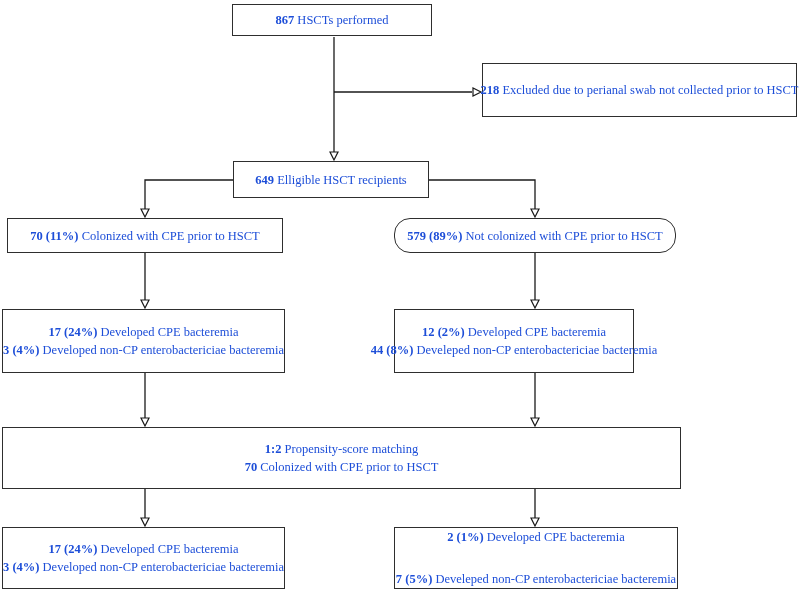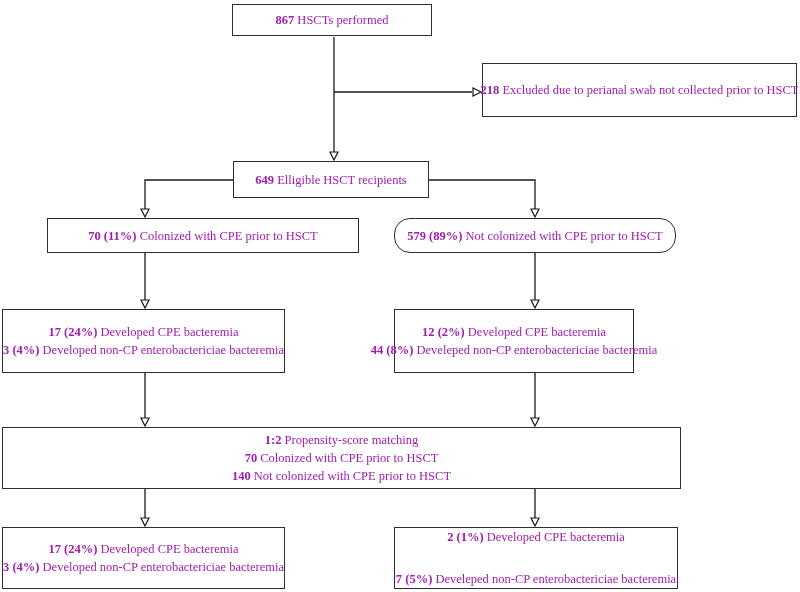--- a/index.html
+++ b/index.html
@@ -1,21 +1,21 @@
 <!DOCTYPE html>
 <html><head>
 <meta charset="utf-8">
 <style>
   html,body { margin:0; padding:0; background:#ffffff; }
   .canvas {
     position:relative;
     width:800px; height:592px;
     background:#ffffff;
     font-family:"Liberation Serif", serif;
-    color:#a21caf;
+    color:#1d4ed8;
     overflow:hidden;
   }
   .connectors { position:absolute; left:0; top:0; width:800px; height:592px; }
   .box {
     position:absolute;
     box-sizing:border-box;
     border:1.5px solid #2e2e2e;
     background:#ffffff;
     display:flex;
     flex-direction:column;
@@ -24,21 +24,21 @@
     text-align:center;
     font-size:12.5px;
     line-height:18px;
   }
   .ln { display:block; white-space:nowrap; }
   .ln b { font-weight:bold; }
 
   .b-performed               { left:232px; top:4px;   width:200px; height:32px; }
   .b-excluded                { left:482px; top:63px;  width:315px; height:54px; }
   .b-eligible                { left:233px; top:161px; width:196px; height:37px;justify-content:center; }
-  .b-colonized               { left:7px;   top:218px; width:312px; height:35px;margin-left:40px; }
+  .b-colonized               { left:7px;   top:218px; width:276px; height:35px; }
   .b-not-colonized           { left:394px; top:218px; width:282px; height:35px;border-radius:16px; }
   .b-colonized-outcomes      { left:2px;   top:309px; width:283px; height:64px; }
   .b-not-colonized-outcomes  { left:394px; top:309px; width:240px; height:64px; }
   .b-matching                { left:2px;   top:427px; width:679px; height:62px; }
   .b-matched-col-outcomes    { left:2px;   top:527px; width:283px; height:62px; }
   .b-matched-ctrl-outcomes   { left:394px; top:527px; width:284px; height:62px;justify-content:space-between; }
 </style>
 </head>
 <body>
 
@@ -97,21 +97,20 @@
   </div>
 
   <div class="box b-not-colonized-outcomes">
     <span class="ln"><b>12 (2%)</b> <span>Developed CPE bacteremia</span></span>
     <span class="ln"><b>44 (8%)</b> <span>Develeped non-CP enterobactericiae bacteremia</span></span>
   </div>
 
   <div class="box b-matching">
     <span class="ln"><b>1:2</b> <span>Propensity-score matching</span></span>
     <span class="ln"><b>70</b> <span>Colonized with CPE prior to HSCT</span></span>
-    <span class="ln"><b>140</b> <span>Not colonized with CPE prior to HSCT</span></span>
   </div>
 
   <div class="box b-matched-col-outcomes">
     <span class="ln"><b>17 (24%)</b> <span>Developed CPE bacteremia</span></span>
     <span class="ln"><b>3 (4%)</b> <span>Developed non-CP enterobactericiae bacteremia</span></span>
   </div>
 
   <div class="box b-matched-ctrl-outcomes">
     <span class="ln"><b>2 (1%)</b> <span>Developed CPE bacteremia</span></span>
     <span class="ln"><b>7 (5%)</b> <span>Develeped non-CP enterobactericiae bacteremia</span></span>

